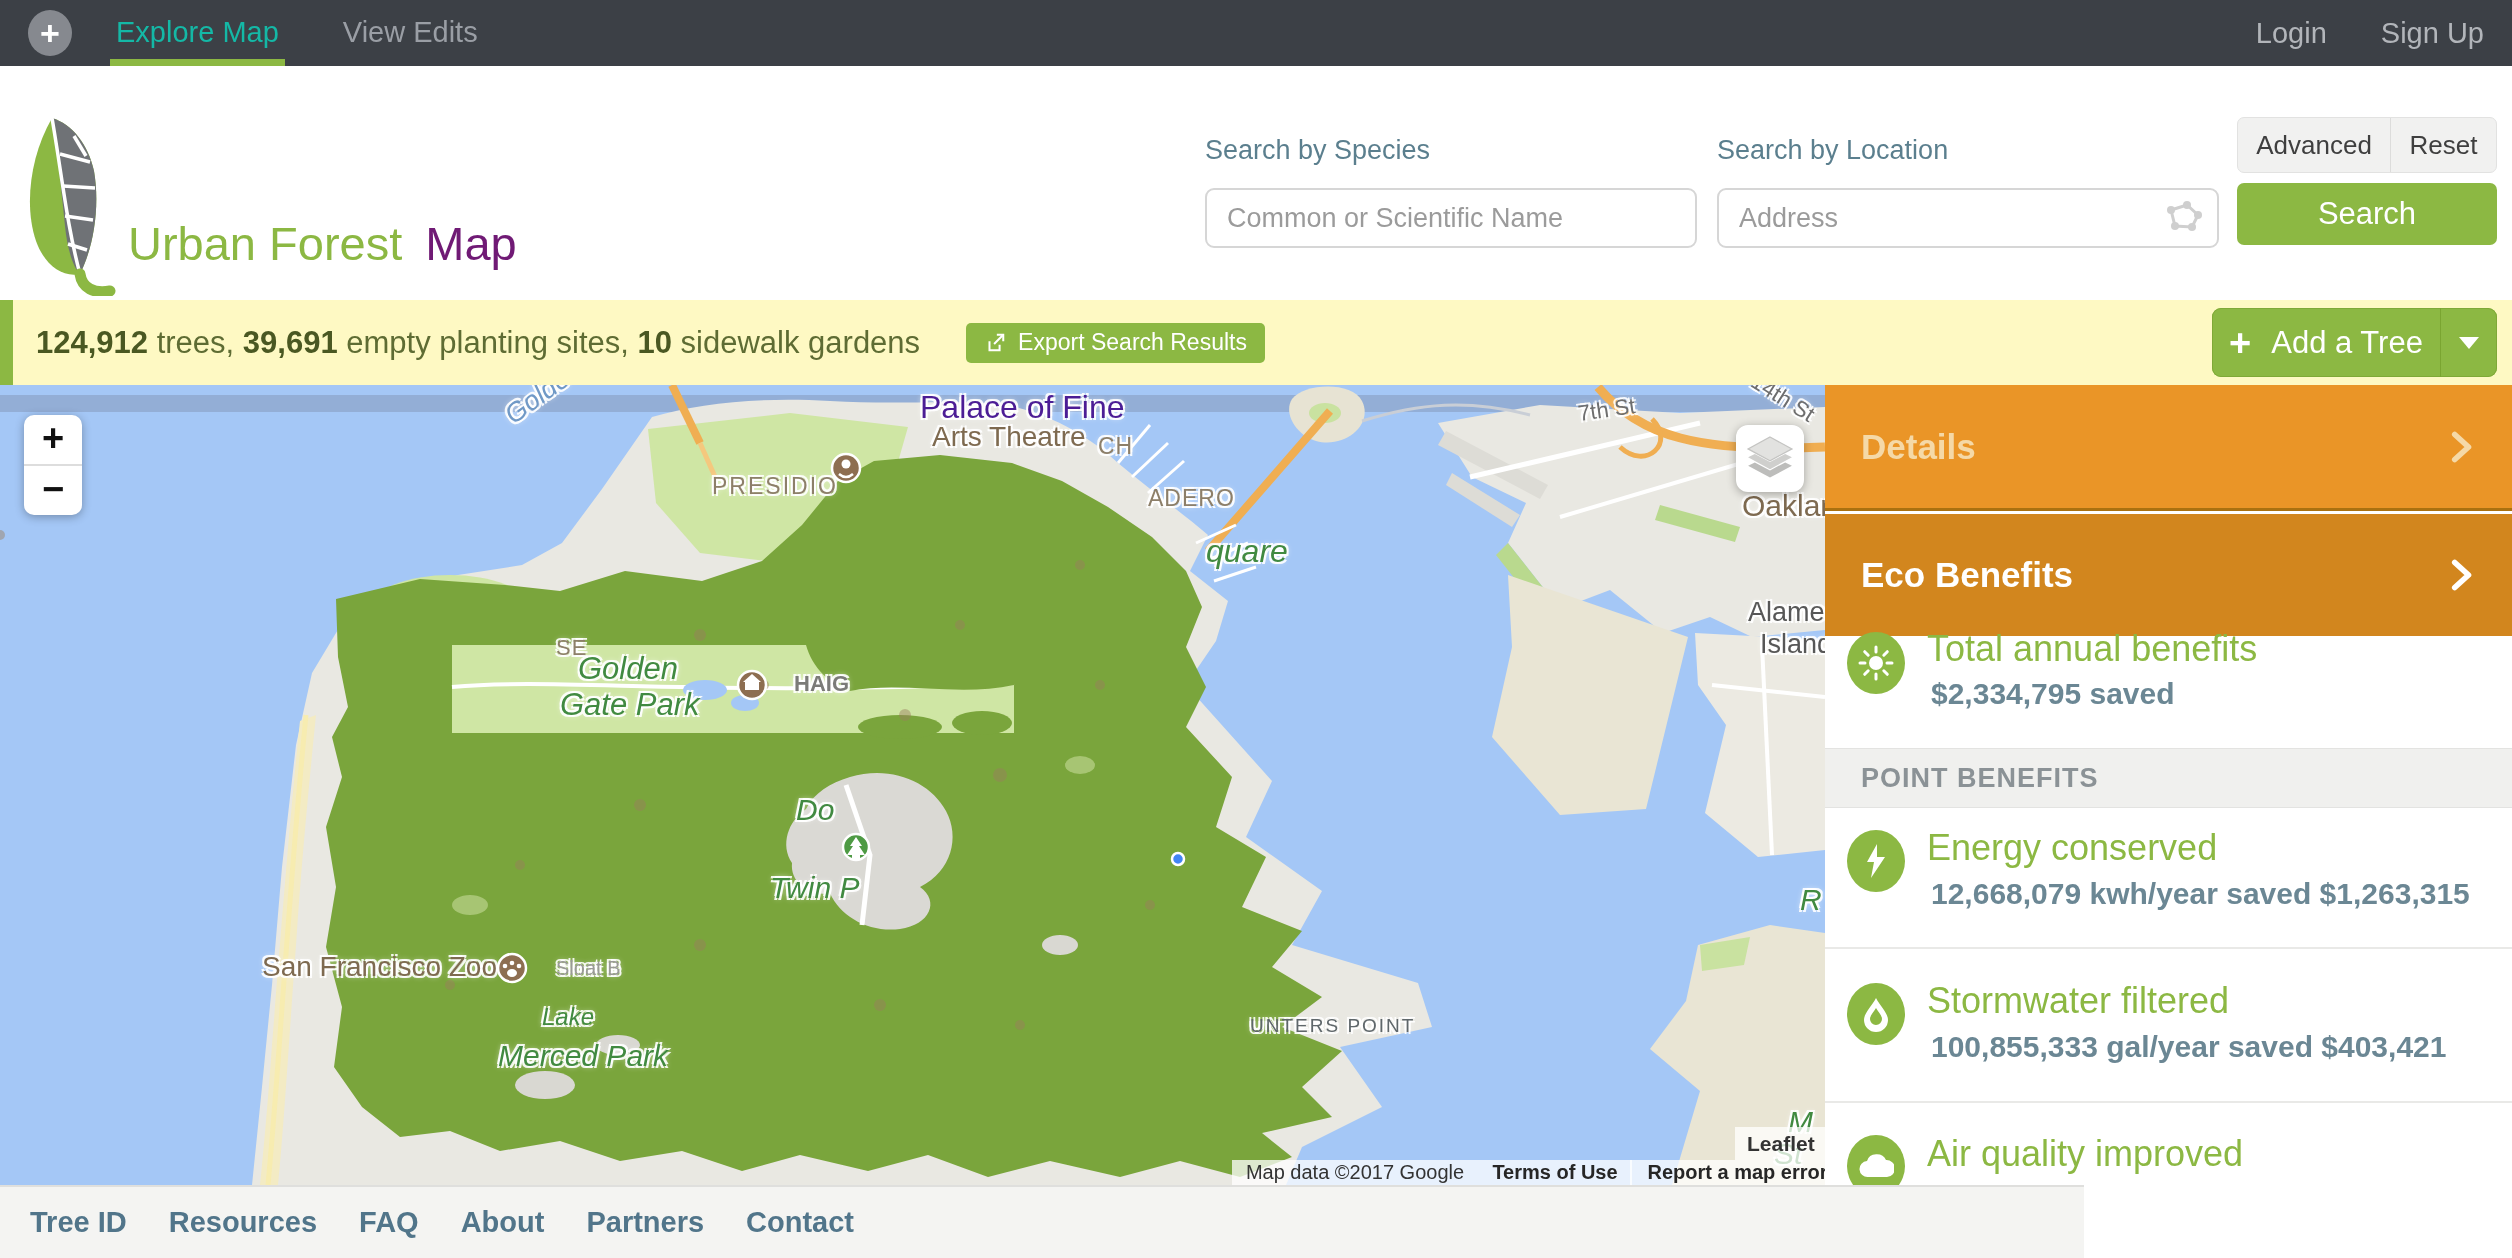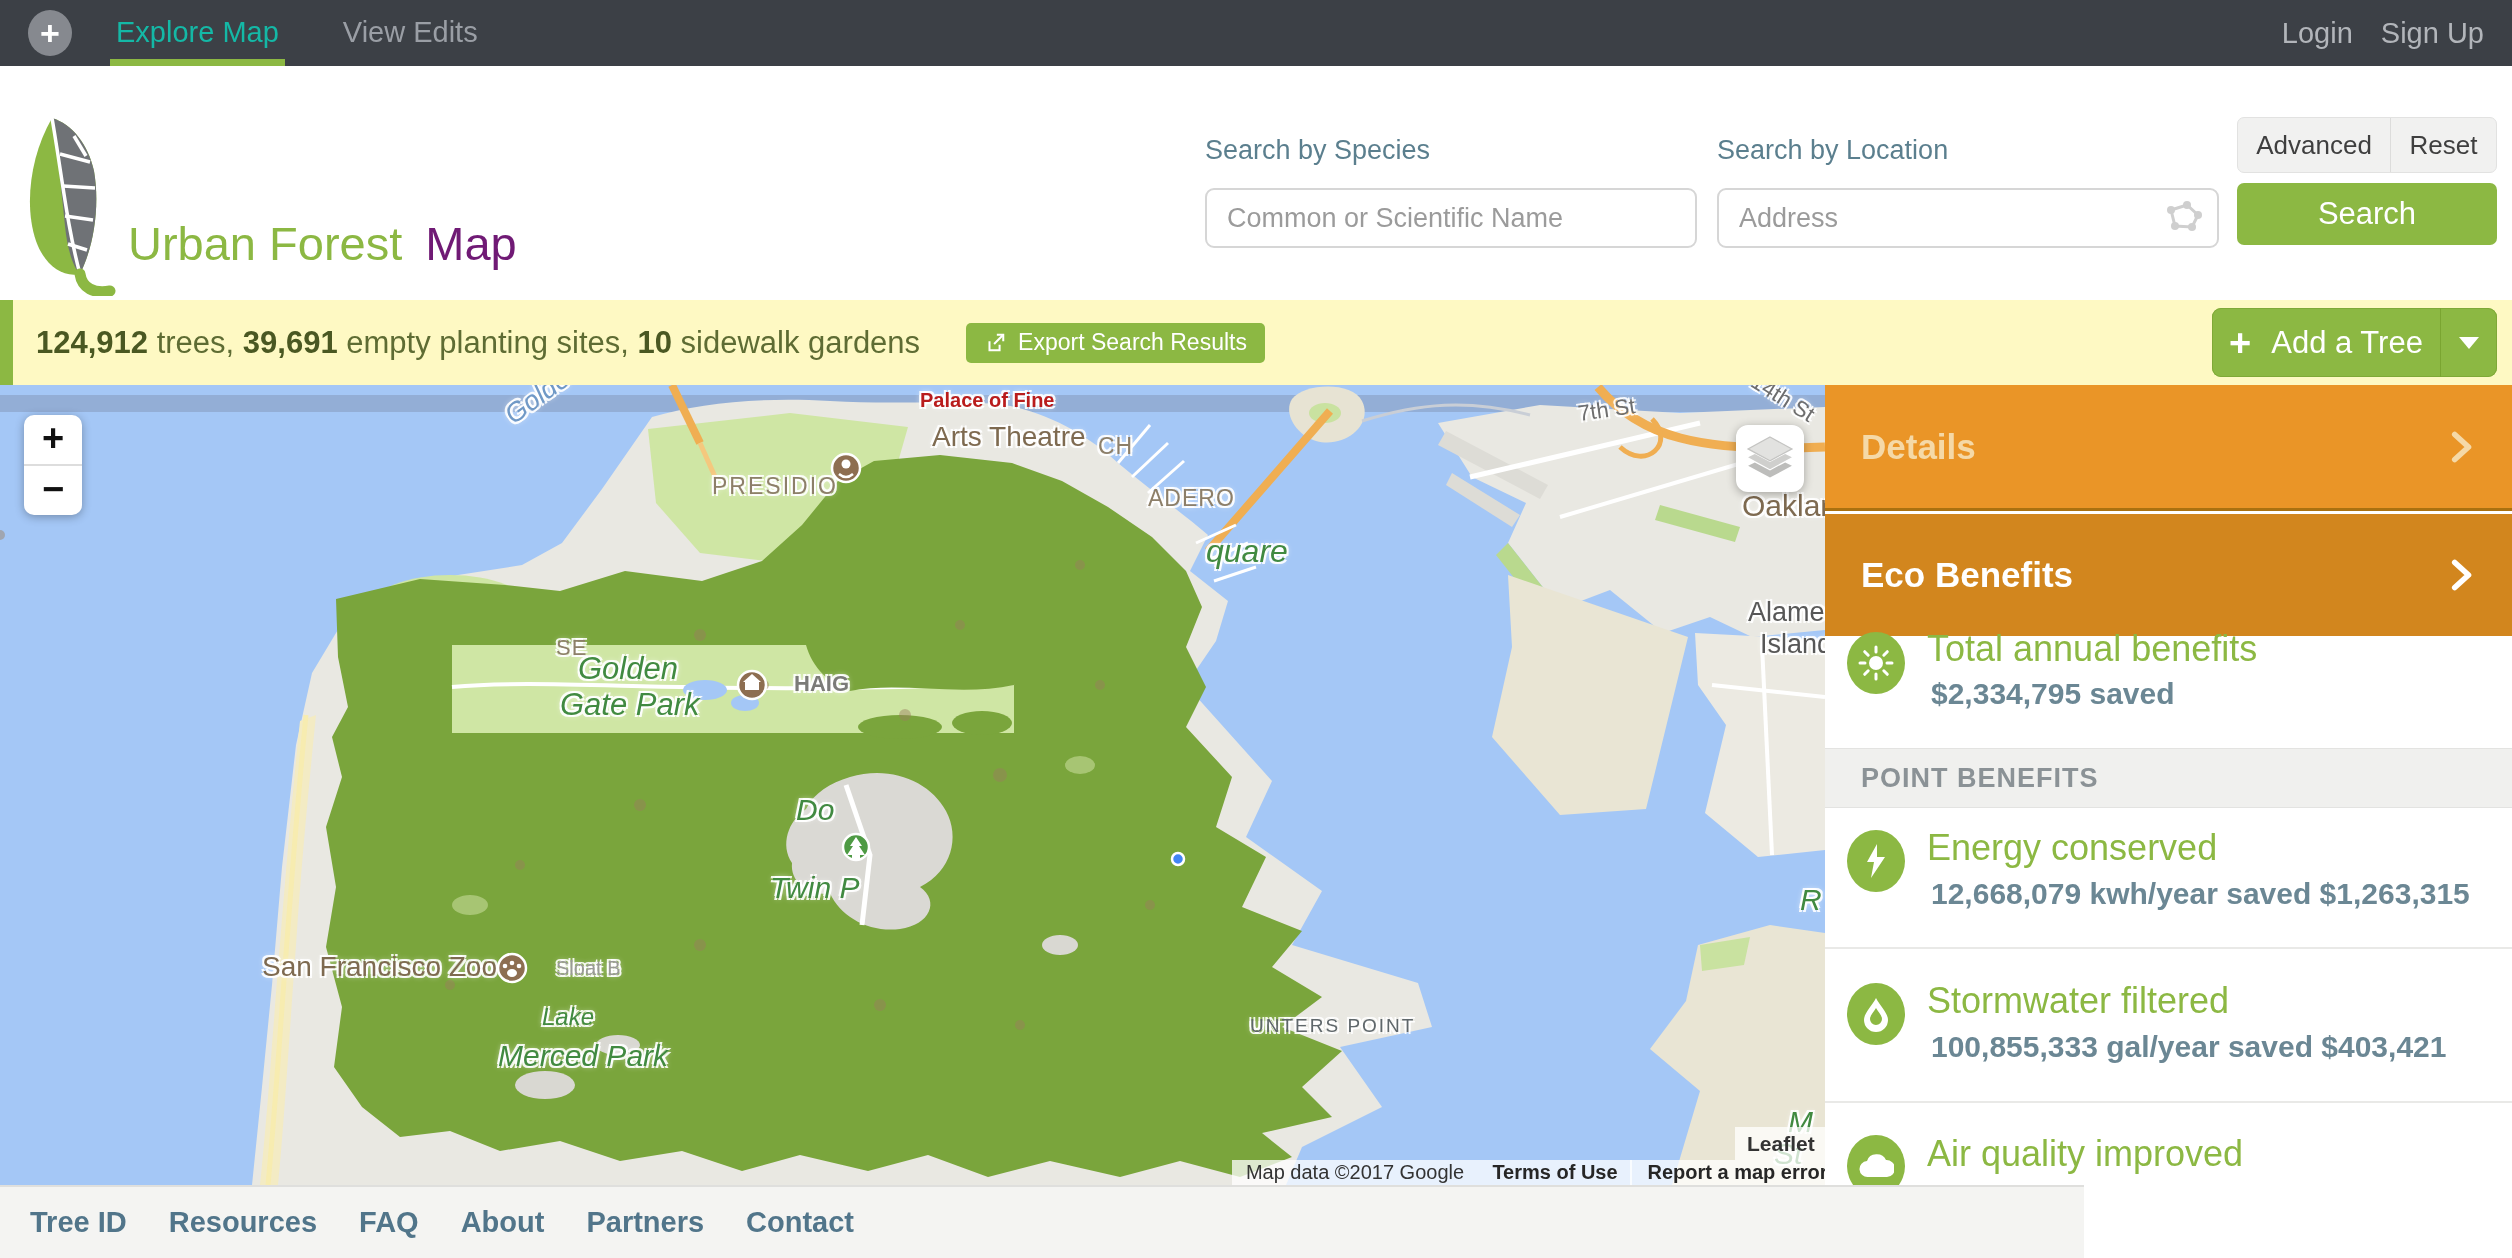--- a/index.html
+++ b/index.html
@@ -9,21 +9,21 @@
 
   
   .topbar{position:absolute;left:0;top:0;width:2512px;height:66px;background:#3c4046;
           display:flex;align-items:center;padding:0 28px;box-sizing:border-box;}
   .plus-badge{width:44px;height:46px;border-radius:50%;background:#86898f;color:#fff;
               display:flex;align-items:center;justify-content:center;font-size:34px;font-weight:bold;
               margin-right:44px;line-height:1;}
   .nav-item{font-size:29px;color:#9a9ea5;height:66px;line-height:64px;margin-right:64px;position:relative;cursor:pointer;}
   .nav-item.active{color:#14b8a6;}
   .nav-item.active::after{content:"";position:absolute;left:-6px;right:-6px;bottom:0;height:7px;background:#8cb843;}
-  .nav-right{margin-left:auto;display:flex;gap:28px;}
+  .nav-right{margin-left:auto;display:flex;gap:54px;}
   .nav-link{font-size:29px;color:#b2b5ba;cursor:pointer;}
 
   
   .header{position:absolute;left:0;top:66px;width:2512px;height:234px;background:#fff;}
   .logo-leaf{left:22px;top:50px;}
   .logo-text{left:128px;top:150px;font-size:47px;font-weight:300;color:#8cb843;letter-spacing:0;}
   .logo-text .gray{color:#701a75;margin-left:10px;}
   .fld-label{font-size:27px;color:#5b7f8e;}
   .sg{position:absolute;top:69px;}
   .sg .fld-label{display:block;margin-bottom:22px;}
@@ -280,21 +280,21 @@
       </g>
       <g>
         <circle cx="856" cy="462" r="13" fill="#4e9a44" stroke="#fff" stroke-width="2.5"></circle>
         <path d="M856,452 L862,461 L859,461 L865,470 L852,470 L852,474 L860,474 L860,470 L847,470 L853,461 L850,461 Z" fill="#fff"></path>
       </g>
       <circle cx="1178" cy="474" r="6" fill="#4285f4" stroke="#fff" stroke-width="2.5"></circle>
     </svg>
 
     <div id="map-labels" class="abs" style="left:0;top:0;width:1825px;height:800px;">
         <span class="mlabel it" style="left: 500px; top: -8px; font-size: 27px; color: rgb(112, 153, 198); transform: rotate(-36deg);">Golden</span>
-        <span class="mlabel" style="left: 920px; top: 4px; font-size: 20px; color: #b91c1c; font-weight: bold;">Palace of Fine</span>
+        <span class="mlabel" style="left: 920px; top: 4px; font-size: 32px; color: #4c1d95;">Palace of Fine</span>
         <span class="mlabel" style="left: 932px; top: 36px; font-size: 28px; color: rgb(126, 106, 80);">Arts Theatre</span>
         <span class="mlabel" style="left: 712px; top: 88px; font-size: 23px; color: rgb(141, 127, 105); letter-spacing: 2px;">PRESIDIO</span>
         <span class="mlabel" style="left: 556px; top: 250px; font-size: 22px; color: rgb(141, 127, 105); letter-spacing: 1px;">SE</span>
         <span class="mlabel" style="left: 1098px; top: 48px; font-size: 23px; color: rgb(141, 127, 105); letter-spacing: 1px;">CH</span>
         <span class="mlabel" style="left: 1148px; top: 100px; font-size: 23px; color: rgb(141, 127, 105); letter-spacing: 1px;">ADERO</span>
         <span class="mlabel it" style="left: 578px; top: 266px; font-size: 31px; color: rgb(65, 138, 65);">Golden</span>
         <span class="mlabel it" style="left: 560px; top: 302px; font-size: 31px; color: rgb(65, 138, 65);">Gate Park</span>
         <span class="mlabel bd" style="left: 794px; top: 286px; font-size: 22px; color: rgb(123, 123, 120);">HAIG</span>
         <span class="mlabel it" style="left: 796px; top: 408px; font-size: 30px; color: rgb(65, 138, 65);">Do</span>
         <span class="mlabel it" style="left: 770px; top: 486px; font-size: 30px; color: rgb(65, 138, 65);">Twin P</span>

